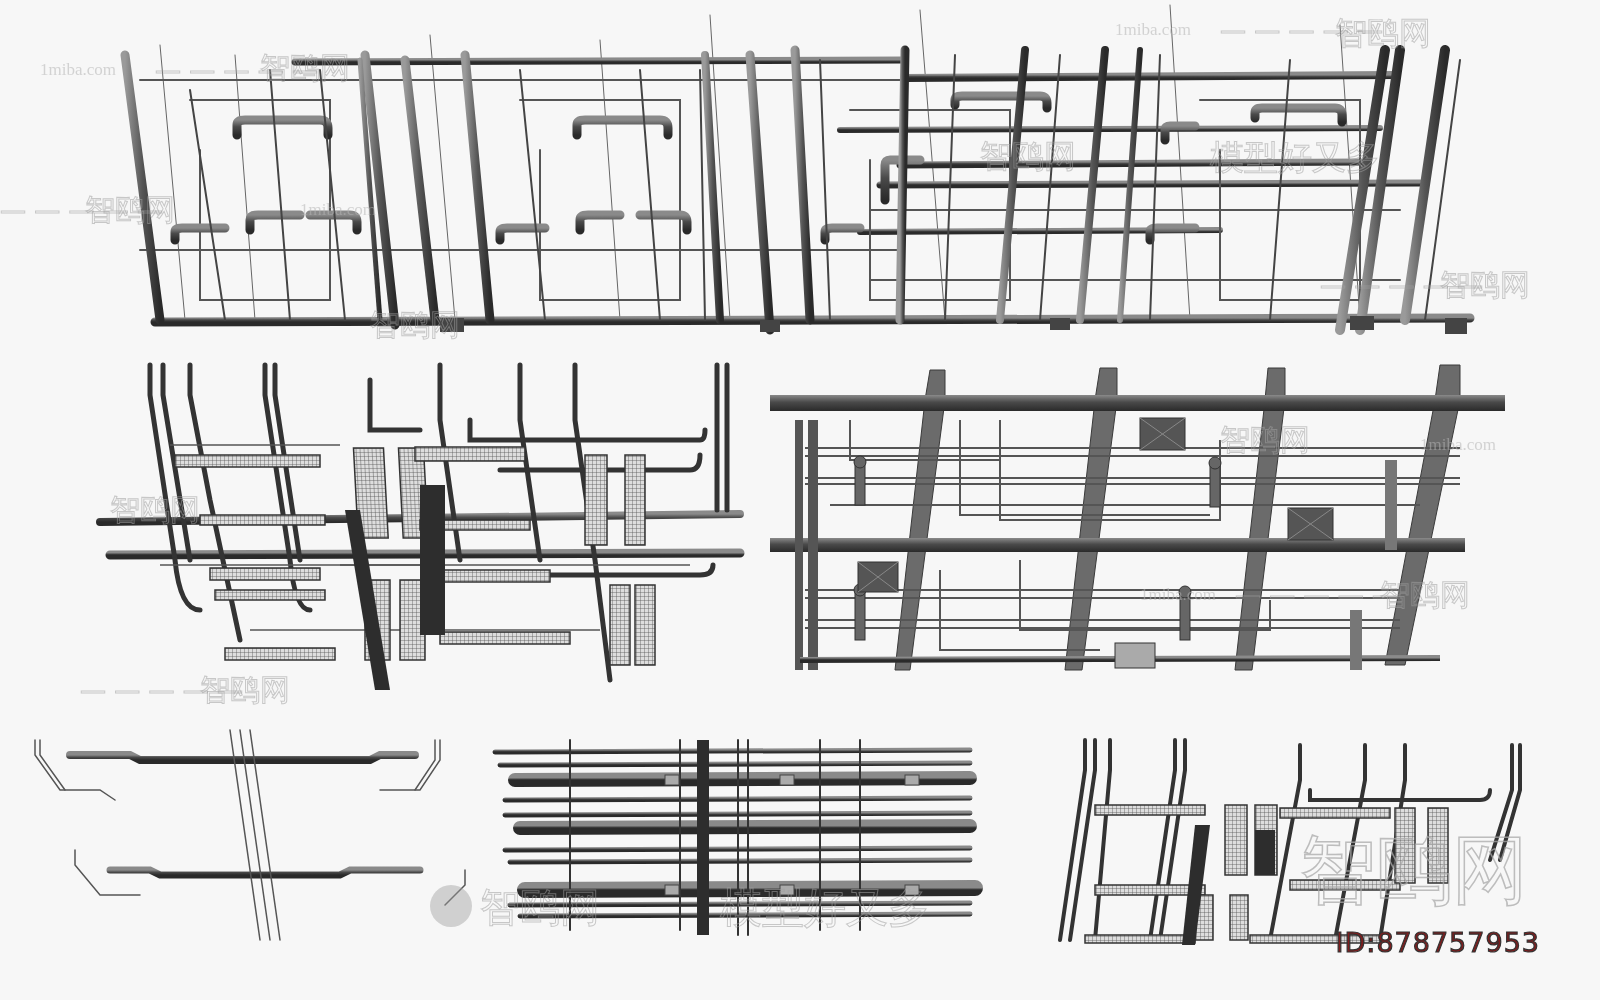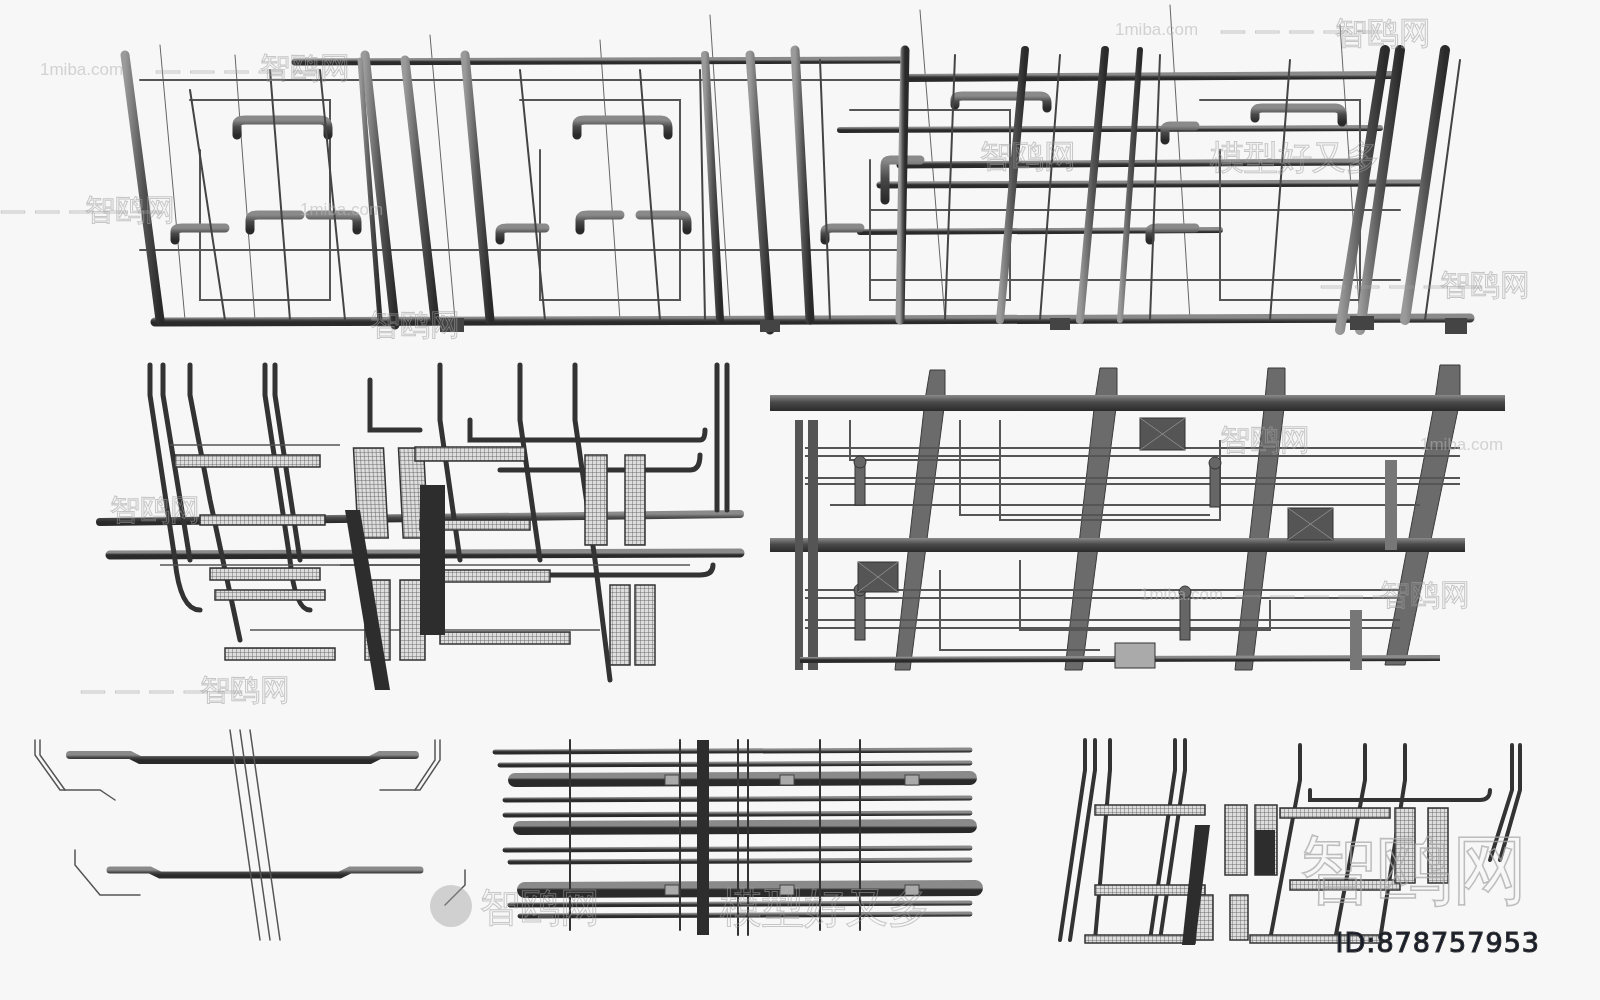--- a/index.html
+++ b/index.html
@@ -11,26 +11,26 @@
   }
   .scene { position: absolute; left: 0; top: 0; width: 1600px; height: 1000px; }
   .wm {
     position: absolute; color: transparent;
     -webkit-text-stroke: 1px rgba(160,160,160,0.55);
     font-family: "DejaVu Sans", sans-serif; white-space: nowrap;
     pointer-events: none;
   }
   .wm-site {
     position: absolute; color: rgba(180,180,180,0.55);
-    font-family: Liberation Sans, sans-serif; font-size: 17px; white-space: nowrap;
+    font-family: Liberation Serif, serif; font-size: 17px; white-space: nowrap;
   }
   .id-label {
     position: absolute; right: 60px; bottom: 42px;
     font-family: "DejaVu Sans", sans-serif; font-size: 27px; letter-spacing: 1px;
-    color: #0f172a; -webkit-text-stroke: 1.2px #333;
+    color: #7f1d1d; -webkit-text-stroke: 1.2px #333;
   }
 </style>
 </head>
 <body>
 
 <svg class="scene" viewBox="0 0 1600 1000" xmlns="http://www.w3.org/2000/svg">
   <defs>
     <linearGradient id="pipeH" x1="0" y1="0" x2="0" y2="1">
       <stop offset="0" stop-color="#8a8a8a"></stop>
         <stop offset="0.45" stop-color="#4a4a4a"></stop>

